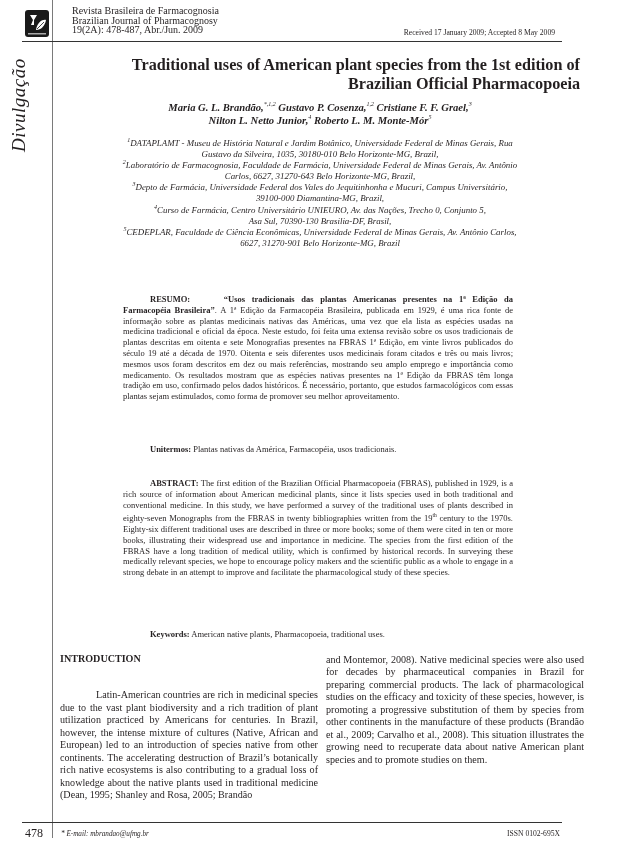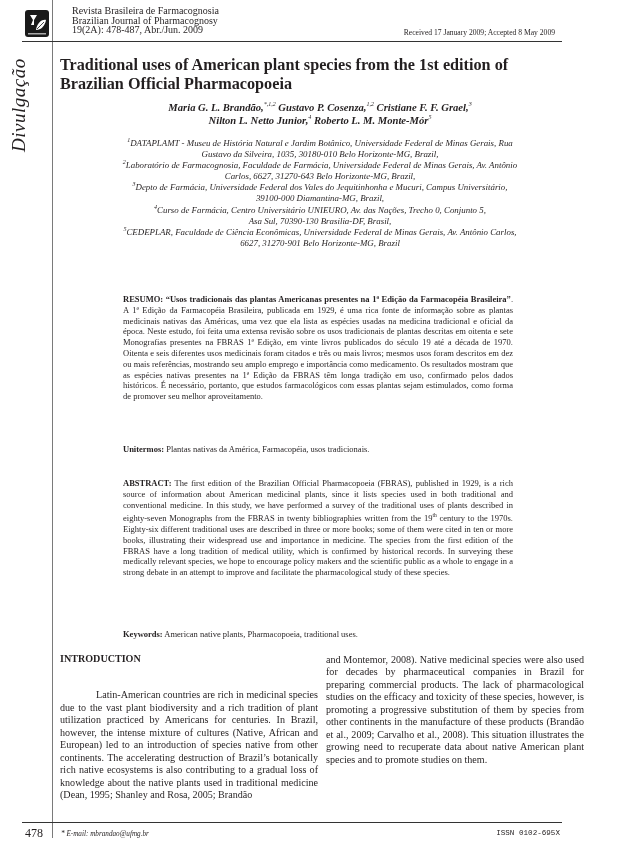--- a/index.html
+++ b/index.html
@@ -6,42 +6,42 @@
   body { width: 636px; height: 851px; position: relative; overflow: hidden;
          font-family: "Liberation Serif", "DejaVu Serif", serif; color: #231f20; }
   .vline { position: absolute; left: 52px; top: 0; width: 1px; height: 838px; background: #7a7a7a; }
   .hline-top { position: absolute; left: 22px; top: 41px; width: 540px; height: 1px; background: #333; }
   .logo { position: absolute; left: 25px; top: 10px; width: 24px; height: 27px; background: #1a1a1a; border-radius: 3px; }
   .logo svg { display: block; }
   .journal { position: absolute; left: 72px; top: 6px; font-size: 10px; line-height: 9.6px; color: #231f20; }
   .received { position: absolute; right: 81px; top: 28px; font-size: 7.6px; }
   .side-label { position: absolute; left: 8px; top: 152px; transform-origin: left top; transform: rotate(-90deg);
                 font-style: italic; font-size: 19px; letter-spacing: 0.5px; white-space: nowrap; color: #231f20; }
-  .title { position: absolute; left: 60px; width: 520px; top: 56px; text-align: left; font-weight: bold;
+  .title { position: absolute; left: 60px; width: 520px; top: 56px; text-align: right; font-weight: bold;
            font-size: 16.2px; line-height: 19px; }
   .authors { position: absolute; left: 60px; width: 520px; top: 101px; text-align: center; font-style: italic;
              font-weight: bold; font-size: 10.6px; line-height: 13px; }
   .authors sup, .aff sup { font-size: 6px; font-weight: normal; vertical-align: super; line-height: 0; }
   .affs { position: absolute; left: 60px; width: 520px; top: 138px; text-align: center; font-style: italic;
           font-size: 8.9px; line-height: 11.1px; }
   .abs-block { position: absolute; left: 123px; width: 390px; text-align: justify; font-size: 8.5px; line-height: 10.8px; }
   .resumo { top: 294px; }
   .unitermos { top: 444px; }
   .abstract { top: 478px; }
   .keywords { top: 629px; }
-  b { font-weight: bold; }
+  b { font-weight: bold; margin-left: 27px; }
   .col { position: absolute; width: 258px; text-align: justify; font-size: 10.1px; line-height: 12.45px; }
   .col-left { left: 60px; top: 653px; }
   .col-right { left: 326px; top: 654px; }
   .intro-head { font-weight: bold; font-size: 10.1px; margin-bottom: 24px; }
   .indent { text-indent: 36px; }
   .foot-line { position: absolute; left: 22px; top: 822px; width: 540px; height: 1px; background: #333; }
   .page-num { position: absolute; left: 25px; top: 826px; font-size: 12px; }
   .email { position: absolute; left: 61px; top: 830px; font-style: italic; font-size: 7.2px; }
-  .issn { position: absolute; right: 76px; top: 829px; font-size: 7.6px; font-family: Liberation Mono, monospace; }
+  .issn { position: absolute; right: 76px; top: 829px; font-size: 7.6px; }
 </style>
 </head>
 <body>
 
 <div class="vline"></div>
 <div class="hline-top"></div>
 
 <div class="logo">
   <svg width="24" height="27" viewBox="0 0 24 27">
     <path d="M5 5 L12 5 L9 10 L9 15 L6 15 L8 10 Z" fill="#fff"></path>

